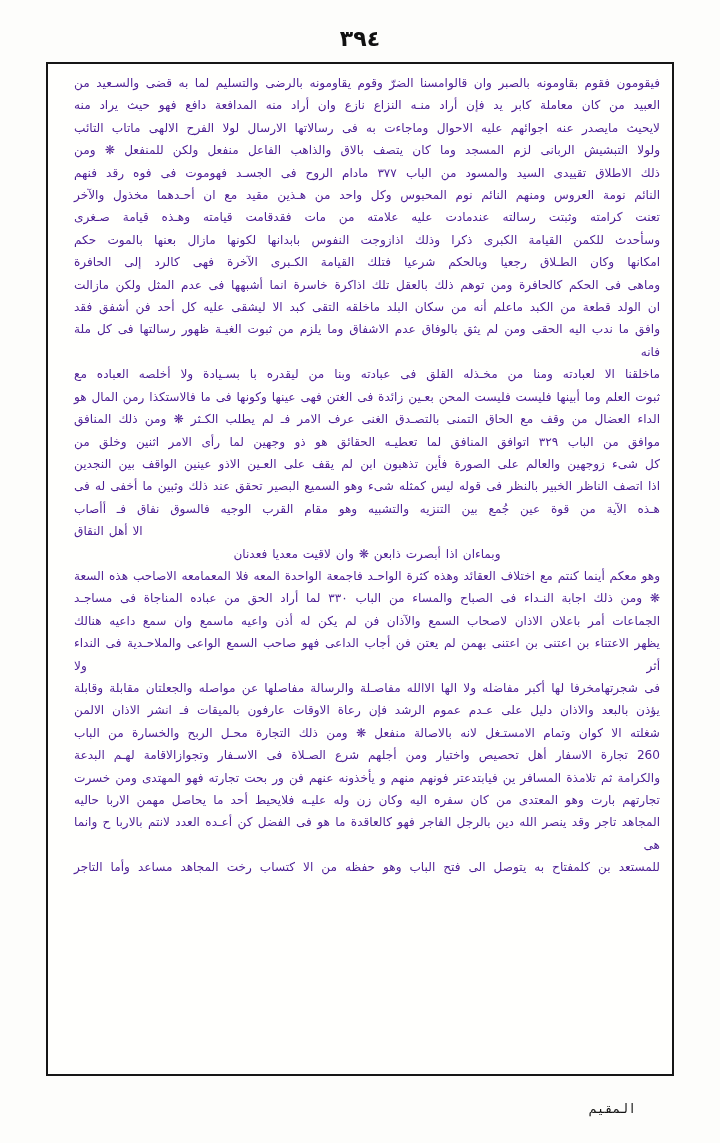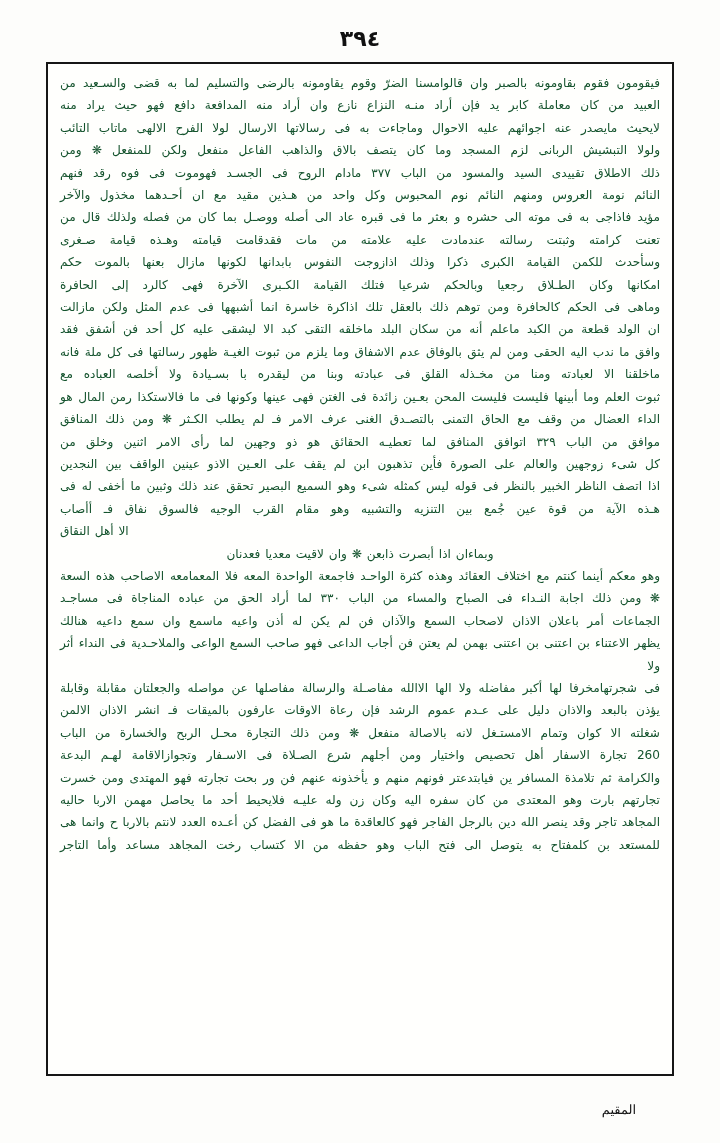--- a/index.html
+++ b/index.html
@@ -53,63 +53,63 @@
     height: 100%;
     overflow: hidden;
   }
   .text-block {
     direction: rtl;
     text-align: justify;
     text-align-last: justify;
     font-size: 12.1px;
     line-height: 22.4px;
     font-family: "DejaVu Sans", sans-serif;
-    color: #14532d;
+    color: #4c1d95;
     word-spacing: 1px;
     padding: 0 2px;
+    margin-left: 14px;
   }
   .text-block p {
     margin: 0;
     padding: 0;
   }
   .centered-line {
     text-align: center;
     text-align-last: center;
   }
   .right-line {
     text-align: right;
     text-align-last: left;
   }
   .catchword {
     position: absolute;
     bottom: 26px;
     right: 84px;
     font-size: 13px;
-    font-family: Liberation Sans, sans-serif;
+    font-family: Liberation Mono, monospace;
     color: #131313;
   }
 </style>
 </head>
 <body>
 
 <div class="page">
 
   <div class="page-number">٣٩٤</div>
 
   <div class="frame">
     <div class="frame-inner">
       <div class="text-block">
 
         <p>فيقومون فقوم بقاومونه بالصبر وان قالوامسنا الضرّ  وقوم يقاومونه بالرضى والتسليم لما به قضى  والسـعيد من</p>
         <p>العبيد من كان معاملة كابر يد فإن أراد منـه النزاع نازع  وان أراد منه المدافعة دافع  فهو حيث يراد منه</p>
         <p>لايحيث مايصدر عنه اجوائهم عليه الاحوال  وماجاءت به فى رسالاتها الارسال لولا الفرح الالهى ماتاب التائب</p>
         <p>ولولا التبشيش الربانى لزم المسجد وما كان يتصف بالاق والذاهب الفاعل منفعل ولكن للمنفعل  ❋  ومن</p>
         <p>ذلك الاطلاق تقييدى السيد والمسود من الباب ٣٧٧ مادام الروح فى الجسـد فهوموت فى فوه رقد  فنهم</p>
         <p>النائم نومة العروس  ومنهم النائم نوم المحبوس  وكل واحد من هـذين مقيد  مع ان أحـدهما مخذول والآخر</p>
-        <p>مؤيد فاذاجى به فى موته الى حشره و بعثر ما فى قبره عاد الى أصله  ووصـل بما كان من فصله ولذلك قال من</p>
         <p>تعنت كرامته وثبتت رسالته عندمادت عليه علامته من مات فقدقامت  قيامته  وهـذه قيامة  صـغرى</p>
         <p>وسأحدث للكمن القيامة الكبرى ذكرا  وذلك اذازوجت النفوس بابدانها لكونها مازال بعنها بالموت حكم</p>
         <p>امكانها  وكان الطـلاق رجعيا وبالحكم شرعيا فتلك القيامة  الكـبرى الآخرة  فهى كالرد إلى الحافرة</p>
         <p>وماهى فى الحكم كالحافرة  ومن توهم ذلك بالعقل  تلك اذاكرة خاسرة انما أشبهها فى عدم المثل ولكن مازالت</p>
         <p>ان الولد قطعة من الكبد ماعلم أنه من سكان البلد  ماخلقه التقى كبد  الا ليشقى عليه كل أحد  فن أشفق فقد</p>
         <p>وافق ما ندب اليه الحقى  ومن لم يثق بالوفاق عدم الاشفاق  وما يلزم من ثبوت الغيـة ظهور رسالتها فى كل ملة فانه</p>
         <p>ماخلقنا الا لعبادته  ومنا من مخـذله القلق فى عبادته  وبنا من ليقدره با بسـيادة ولا أخلصه العباده مع</p>
         <p>ثبوت العلم وما أبينها فليست فليست المحن بعـين زائدة فى الغتن فهى عينها وكونها فى ما فالاستكذا رمن المال هو</p>
         <p>الداء العضال من وقف مع الحاق التمنى بالتصـدق الغنى  عرف الامر فـ لم يطلب الكـثر  ❋  ومن ذلك المنافق</p>
         <p>موافق من الباب ٣٢٩ اتوافق المنافق لما تعطيـه الحقائق هو ذو وجهين لما رأى الامر اثنين وخلق من</p>

